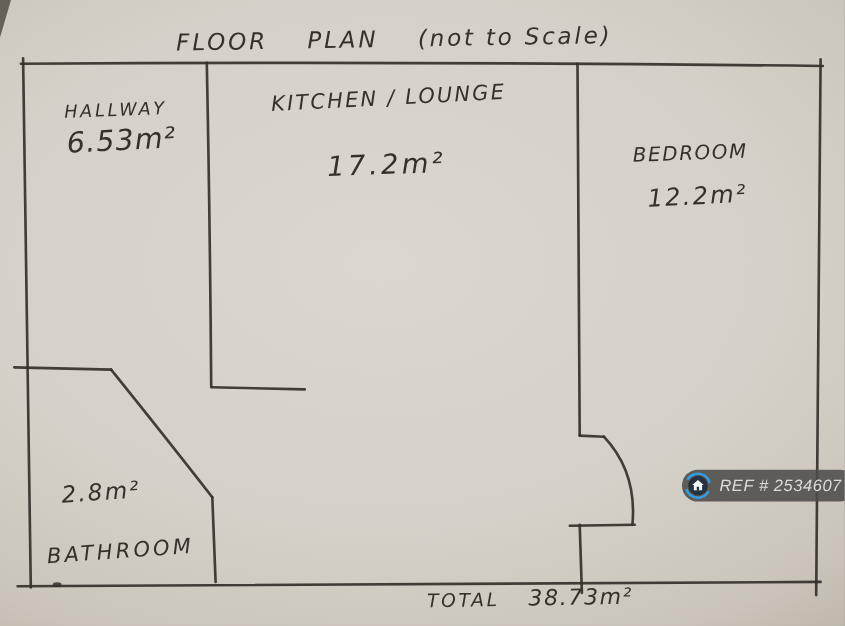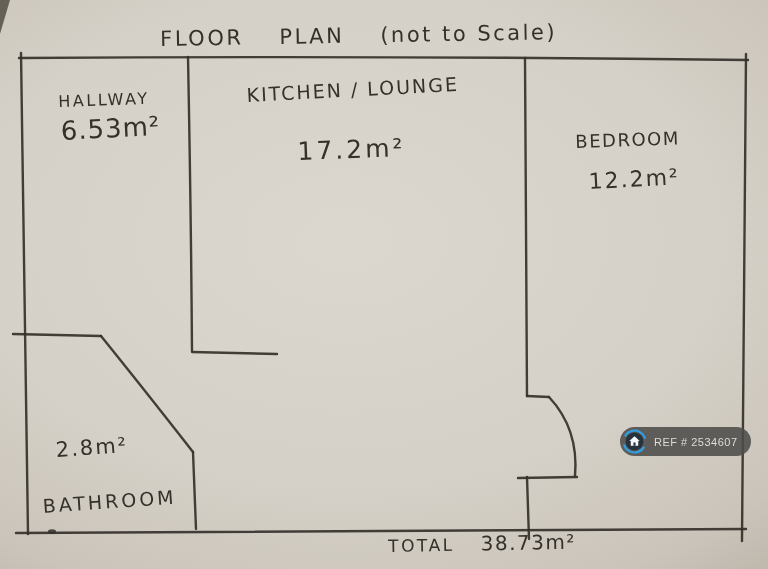--- a/index.html
+++ b/index.html
@@ -6,20 +6,21 @@
   html, body { width: 768px; height: 569px; overflow: hidden; background: #aaa49a; }
 
   .stage {
     position: relative;
     width: 768px; height: 569px;
     background: radial-gradient(ellipse 95% 85% at 45% 42%,
       #dcd7ce 0%, #d6d1c8 50%, #cac4ba 78%, #b8b2a7 95%, #aba598 100%);
     font-family: "DejaVu Sans", sans-serif;
     color: #35302a;
     overflow: hidden;
+    font-style: italic;
   }
 
   
   .corner-shadow {
     position: absolute; top: 0; left: 0;
     width: 0; height: 0;
     border-left: 10px solid #433d33;
     border-bottom: 34px solid transparent;
     opacity: .75;
   }
@@ -55,21 +56,21 @@
   .ref-badge {
     position: absolute; left: 620px; top: 427px; height: 29px;
     display: flex; align-items: center; gap: 7px;
     background: rgba(77, 76, 74, 0.88);
     border-radius: 15px;
     padding: 0 13px 0 2px;
   }
   .badge-icon { width: 25px; height: 25px; display: block; }
   .badge-text {
     font-family: "Liberation Sans", sans-serif;
-    font-size: 11px; color: #dcdcdc; letter-spacing: .5px; white-space: pre; text-align: right;
+    font-size: 15px; color: #dcdcdc; letter-spacing: .5px; white-space: pre; text-align: right;
   }
 </style>
 </head>
 <body>
 
 <div class="stage">
 
   <div class="corner-shadow"></div>
 
   <svg class="walls" width="768" height="569" viewBox="0 0 768 569">

